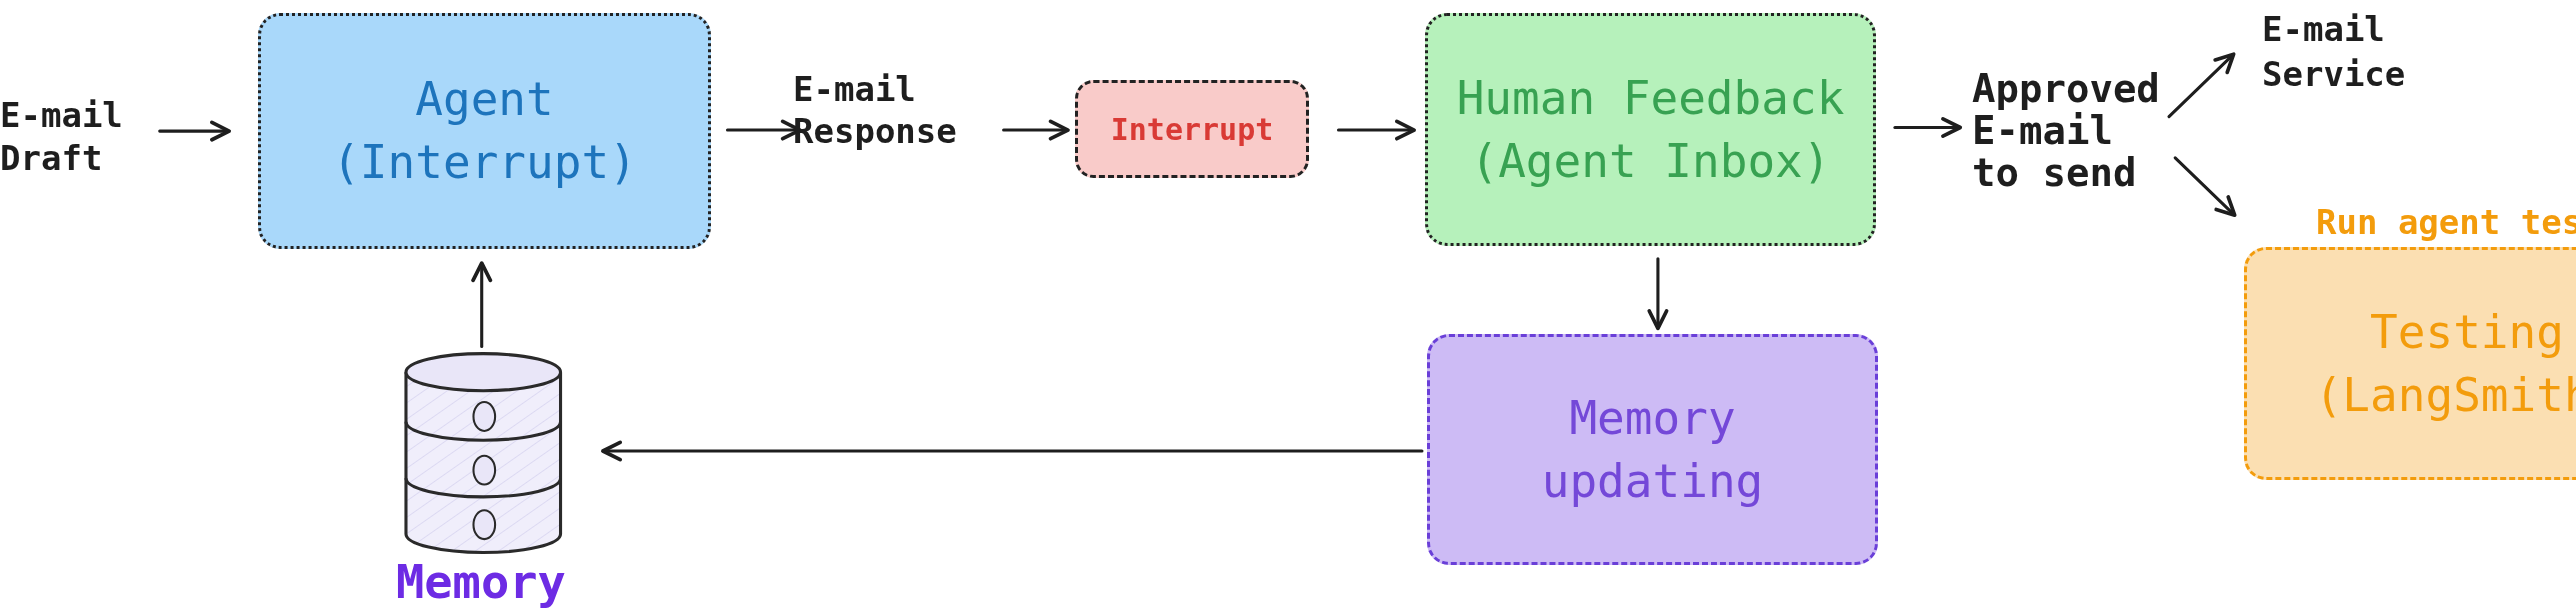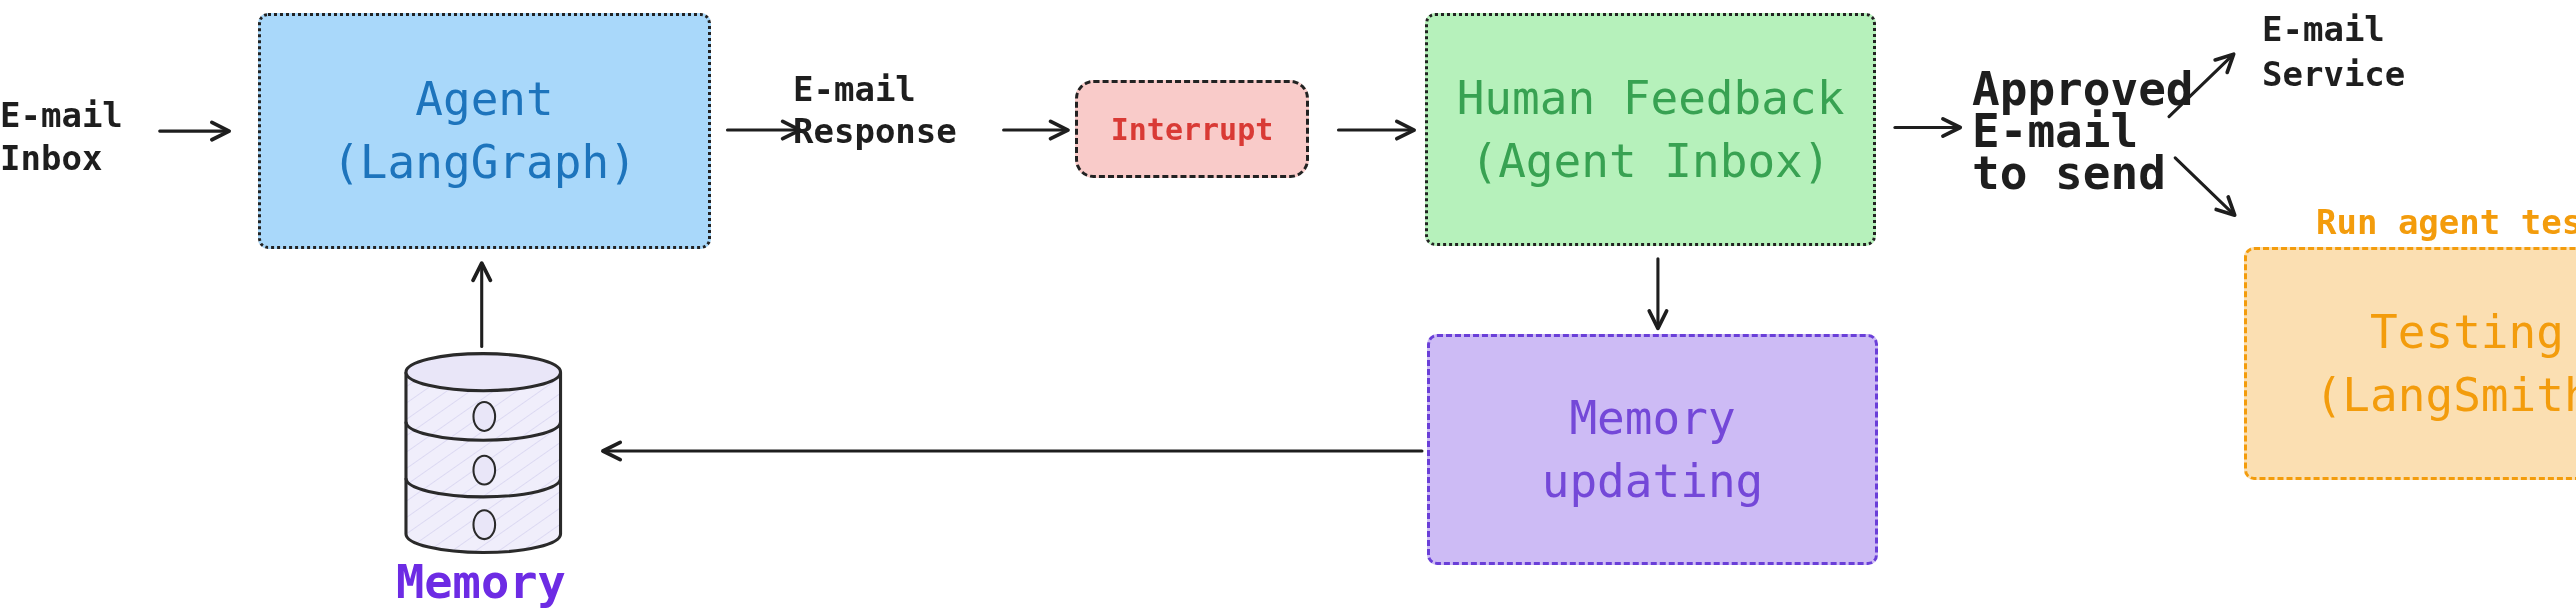--- a/index.html
+++ b/index.html
@@ -19,21 +19,21 @@
   }
   
   .box {
     position: absolute;
     box-sizing: border-box;
     display: flex;
     flex-direction: column;
     align-items: center;
     justify-content: center;
     text-align: center;
-    border-radius: 10px;
+    border-radius: 22px;
   }
   .box .title-line {
     display: block;
     font-size: 46px;
     line-height: 63px;
     font-weight: normal;
     white-space: nowrap;
   }
   .box-agent {
     left: 258px; top: 13px; width: 453px; height: 236px;
@@ -74,21 +74,21 @@
   
   .flabel {
     position: absolute;
     text-align: left;
     font-weight: bold;
     color: var(--c-ink);
   }
   .flabel .tline { display: block; white-space: nowrap; }
   .lbl-email-input   { left: 0px;    top: 94px; width: 140px;  font-size: 34px; line-height: 43px; }
   .lbl-draft         { left: 793px; top: 68px; width: 196px;  font-size: 34px; line-height: 42px; }
-  .lbl-approved      { left: 1972px; top: 68px; width: 181px;  font-size: 46px; line-height: 42px; }
+  .lbl-approved      { left: 1972px; top: 68px; width: 181px;  font-size: 39px; line-height: 42px; }
   .lbl-service       { left: 2262px; top: 7.2px;  width: 180px;  font-size: 34px; line-height: 45px; }
   .lbl-run-tests     { left: 2316px; top: 204px; width: 330px;  font-size: 34px; line-height: 36px; color: var(--c-testing-accent); }
   .lbl-learn         { left: 705px; top: 468px; width: 590px; font-size: 34px; line-height: 39px; color: var(--c-learn-text); }
   .lbl-memory        { left: 396px;  top: 556px; width: 178px; font-size: 47px; line-height: 52px; color: var(--c-memory-text); }
   
   svg.layer { pointer-events: none; }
   .arrow {
     fill: none;
     stroke: var(--c-ink);
     stroke-width: 6px;
@@ -129,21 +129,21 @@
       <path class="cyl-outline" d="M788,928 A150,36 0 0 0 1088,928" fill="none"></path>
       <ellipse class="cyl-outline" cx="938" cy="722" rx="150" ry="36" fill="#e9e6f8"></ellipse>
       <ellipse cx="940" cy="808" rx="21" ry="28" fill="#e9e6f8" stroke="#2a2a2a" stroke-width="4"></ellipse>
       <ellipse cx="940" cy="912" rx="21" ry="28" fill="#e9e6f8" stroke="#2a2a2a" stroke-width="4"></ellipse>
       <ellipse cx="940" cy="1018" rx="21" ry="28" fill="#e9e6f8" stroke="#2a2a2a" stroke-width="4"></ellipse>
     </g>
   </svg>
 
   <div class="flabel lbl-email-input">
     <span class="tline">E-mail</span>
-    <span class="tline">Inbox</span>
+    <span class="tline">Draft</span>
   </div>
 
   <div class="flabel lbl-draft">
     <span class="tline">E-mail</span>
     <span class="tline">Response</span>
   </div>
 
   <div class="flabel lbl-approved">
     <span class="tline">Approved</span>
     <span class="tline">E-mail</span>
@@ -159,21 +159,21 @@
     <span class="tline">Run agent tests</span>
   </div>
 
 
   <div class="flabel lbl-memory">
     <span class="tline">Memory</span>
   </div>
 
   <div class="box box-agent">
     <span class="title-line">Agent</span>
-    <span class="title-line">(LangGraph)</span>
+    <span class="title-line">(Interrupt)</span>
   </div>
 
   <div class="box box-interrupt">
     <span class="single-line">Interrupt</span>
   </div>
 
   <div class="box box-feedback">
     <span class="title-line">Human Feedback</span>
     <span class="title-line">(Agent Inbox)</span>
   </div>

